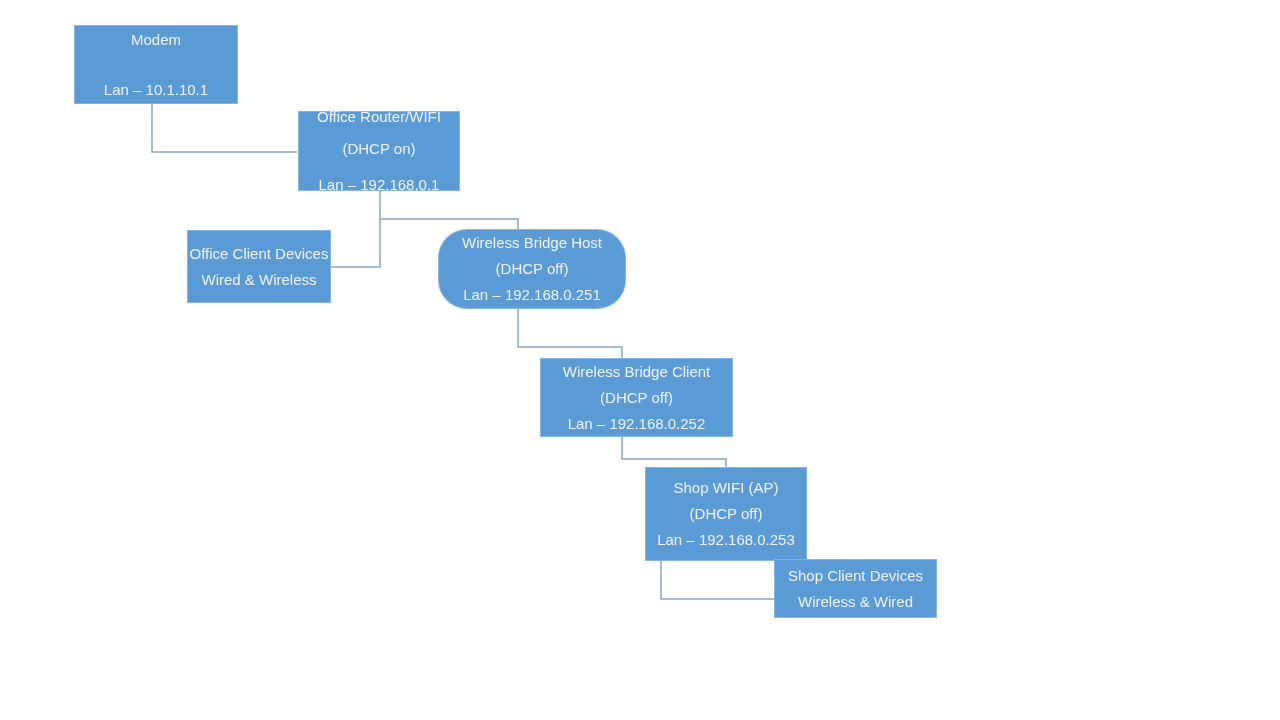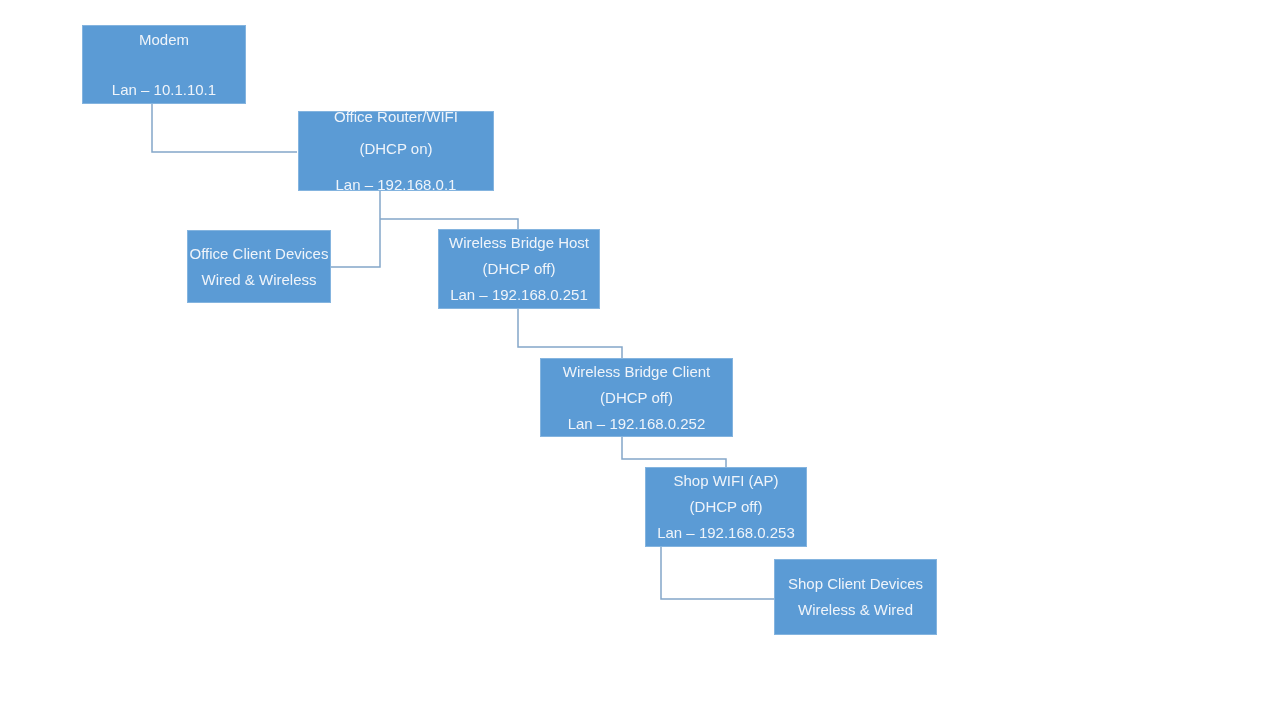--- a/index.html
+++ b/index.html
@@ -46,27 +46,27 @@
   .node span {
     display: block;
     line-height: 20px;
     white-space: nowrap;
   }
   .node span + span { margin-top: 6px; text-align: right; }
   
   .node.tight-wrap span:nth-child(2) { margin-top: 12px; }
   .node.tight-wrap span:nth-child(3) { margin-top: 16px; }
 
-  .node-modem         { left: 82px;  top: 25px;  width: 164px; height: 79px; gap: 24px; }
-  .node-office-router { left: 298px; top: 111px; width: 196px; height: 80px; }
+  .node-modem         { left: 74px;  top: 25px;  width: 164px; height: 79px; gap: 24px; }
+  .node-office-router { left: 298px; top: 111px; width: 162px; height: 80px; }
   .node-office-clients{ left: 187px; top: 230px; width: 144px; height: 73px; }
-  .node-bridge-host   { left: 438px; top: 229px; width: 162px; height: 80px; }
+  .node-bridge-host   { left: 438px; top: 229px; width: 188px; height: 80px; border-radius: 29px; }
   .node-bridge-client { left: 540px; top: 358px; width: 193px; height: 79px; }
-  .node-shop-wifi     { left: 645px; top: 467px; width: 162px; height: 80px; }
-  .node-shop-clients  { left: 774px; top: 559px; width: 163px; height: 76px; }
+  .node-shop-wifi     { left: 645px; top: 467px; width: 162px; height: 94px; }
+  .node-shop-clients  { left: 774px; top: 559px; width: 163px; height: 59px; }
 </style>
 </head>
 <body>
 
 <div class="canvas">
 
   <svg class="connector-layer" viewBox="0 0 1280 720" xmlns="http://www.w3.org/2000/svg">
     <polyline points="152,104 152,152 297,152"></polyline>
     <polyline points="380,191 380,267 331,267"></polyline>
     <polyline points="380,219 518,219 518,229"></polyline>

